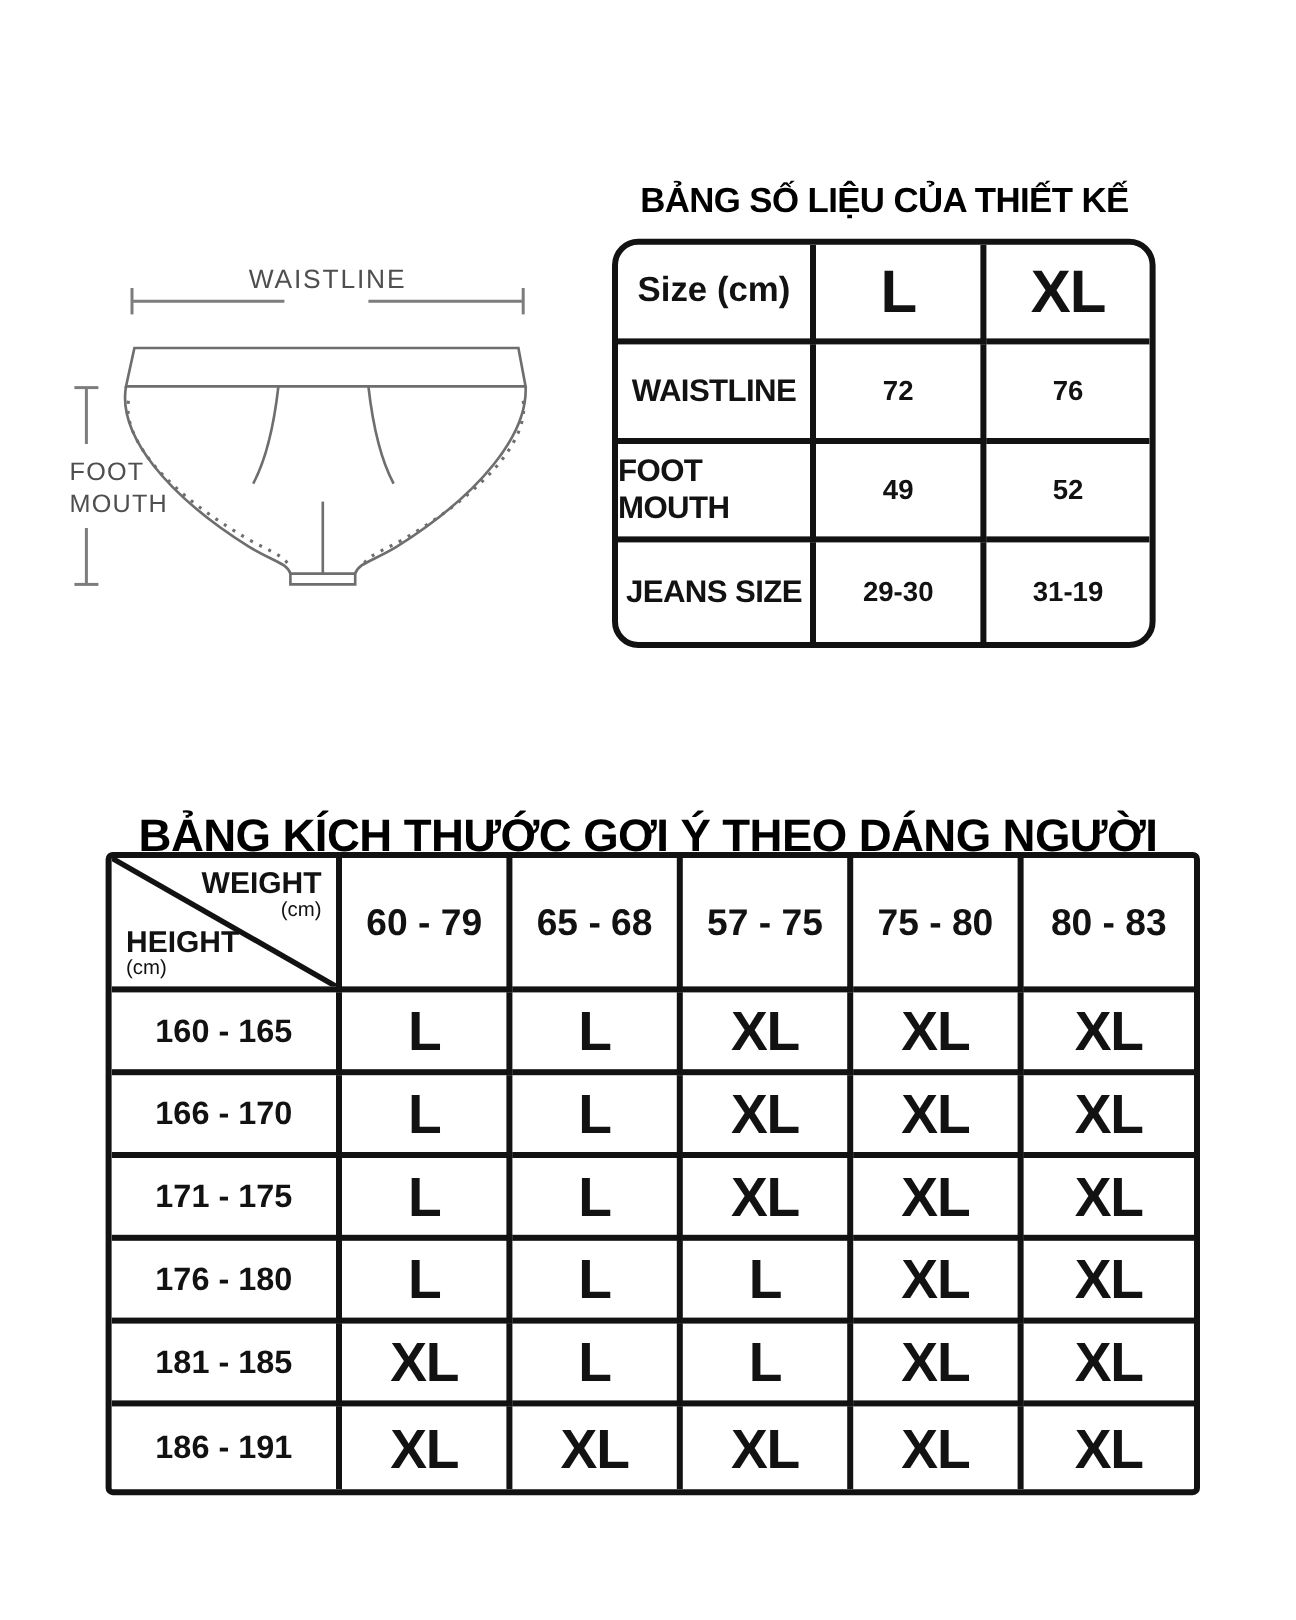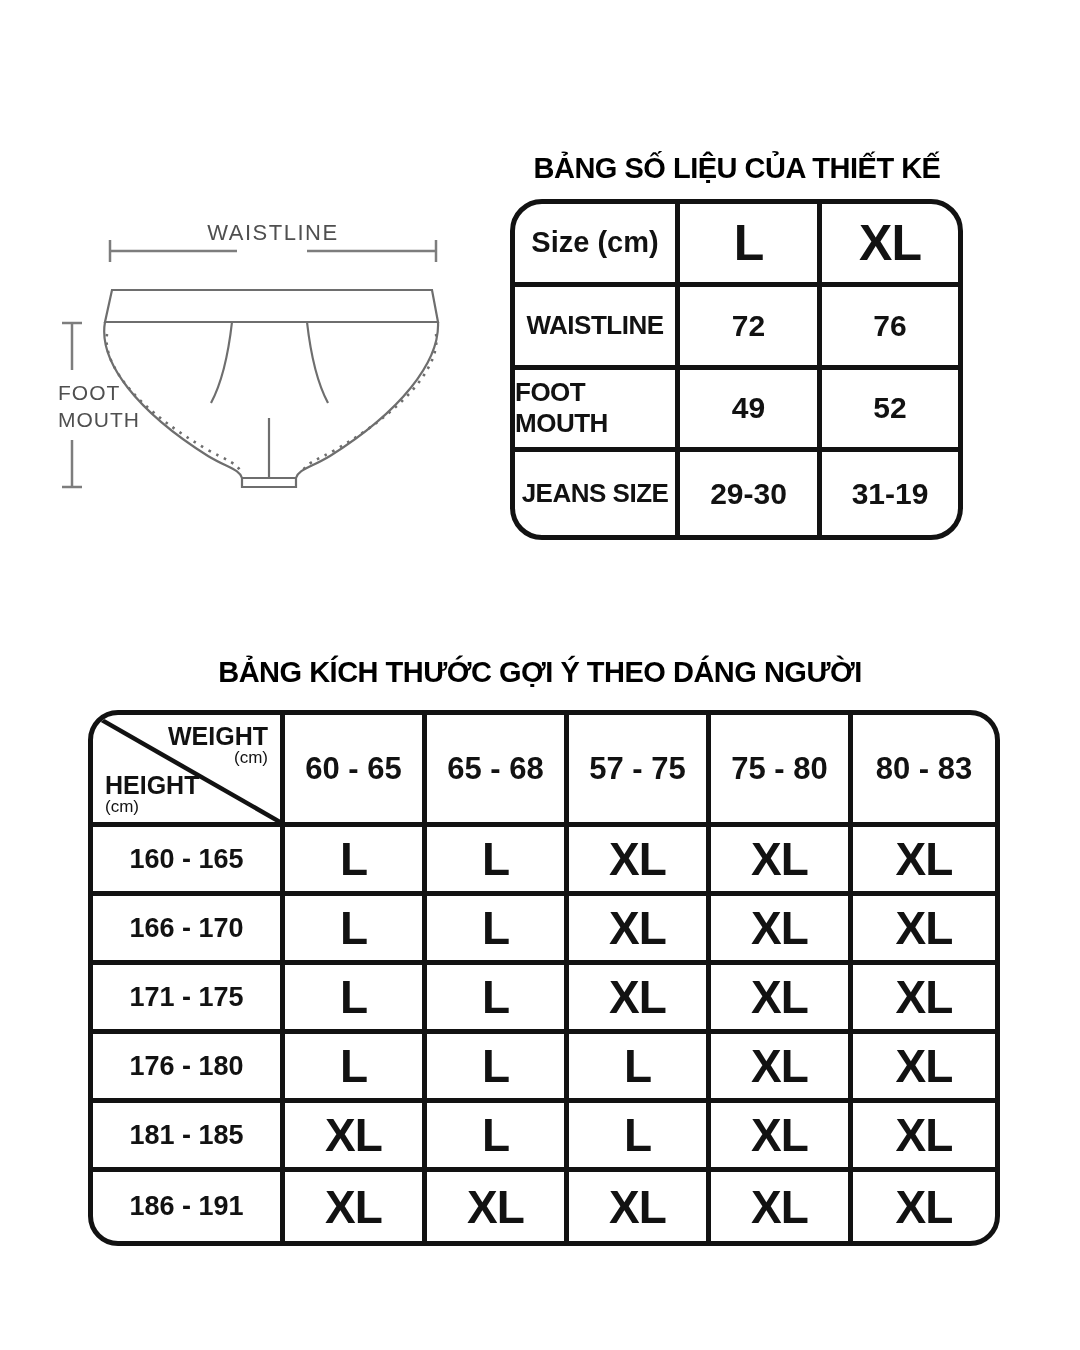--- a/index.html
+++ b/index.html
@@ -3,42 +3,42 @@
 <meta charset="utf-8">
 <style>
   html,body{margin:0;padding:0;background:#ffffff;}
   .canvas{
     position:relative;width:1080px;height:1350px;background:#ffffff;
     font-family:"Liberation Sans","DejaVu Sans",sans-serif;color:#121212;overflow:hidden;
   }
   
   .tbl-title{position:absolute;text-align:center;font-weight:bold;color:#000000;white-space:nowrap;}
   .design-title{left:462px;width:550px;top:152px;font-size:29px;letter-spacing:-0.5px;}
-  .suggest-title{left:60px;width:960px;top:656px;font-size:29px;letter-spacing:-0.5px;}
+  .suggest-title{left:60px;width:960px;top:676px;font-size:38px;letter-spacing:-0.5px;}
   
   .design-table{
     position:absolute;left:510px;top:199px;width:453px;height:341px;
-    border:5px solid #121212;border-radius:32px;overflow:hidden;box-sizing:border-box;
+    border:5px solid #121212;border-radius:22px;overflow:hidden;box-sizing:border-box;
     display:grid;grid-template-columns:165px 142px 1fr;grid-template-rows:repeat(4,1fr);
     background:#ffffff;
   }
   .design-table>div{
     display:flex;align-items:center;justify-content:center;
     border-right:5px solid #121212;border-bottom:5px solid #121212;box-sizing:border-box;
   }
   .design-table>div:nth-child(3n){border-right:none;}
   .design-table>div:nth-child(n+10){border-bottom:none;}
   .dt-corner{font-size:29px;font-weight:bold;}
   .dt-size{font-size:50px;font-weight:bold;letter-spacing:-1px;}
   .dt-label{font-size:26px;font-weight:bold;letter-spacing:-0.5px;}
-  .dt-val{font-size:30px;font-weight:bold;}
+  .dt-val{font-size:23px;font-weight:bold;}
   
   .suggest-table{
     position:absolute;left:88px;top:710px;width:912px;height:536px;
-    border:5px solid #121212;border-radius:30px;overflow:hidden;box-sizing:border-box;
+    border:5px solid #121212;border-radius:6px;overflow:hidden;box-sizing:border-box;
     display:grid;grid-template-columns:192px repeat(5,1fr);grid-template-rows:112px repeat(6,1fr);
     background:#ffffff;
   }
   .suggest-table>div{
     display:flex;align-items:center;justify-content:center;
     border-right:5px solid #121212;border-bottom:5px solid #121212;box-sizing:border-box;
   }
   .suggest-table>div:nth-child(6n){border-right:none;}
   .suggest-table>div:nth-child(n+37){border-bottom:none;}
   .st-colhead{font-size:31px;font-weight:bold;}
@@ -127,21 +127,21 @@
       </svg>
       <div class="axis-weight">
         <span class="axis-word">WEIGHT</span>
         <span class="axis-unit">(cm)</span>
       </div>
       <div class="axis-height">
         <span class="axis-word">HEIGHT</span>
         <span class="axis-unit">(cm)</span>
       </div>
     </div>
-    <div class="st-colhead">60 - 65</div>
+    <div class="st-colhead">60 - 79</div>
     <div class="st-colhead">65 - 68</div>
     <div class="st-colhead">57 - 75</div>
     <div class="st-colhead">75 - 80</div>
     <div class="st-colhead">80 - 83</div>
 
     <div class="st-rowhead">160 - 165</div>
     <div class="st-size">L</div>
     <div class="st-size">L</div>
     <div class="st-size">XL</div>
     <div class="st-size">XL</div>

